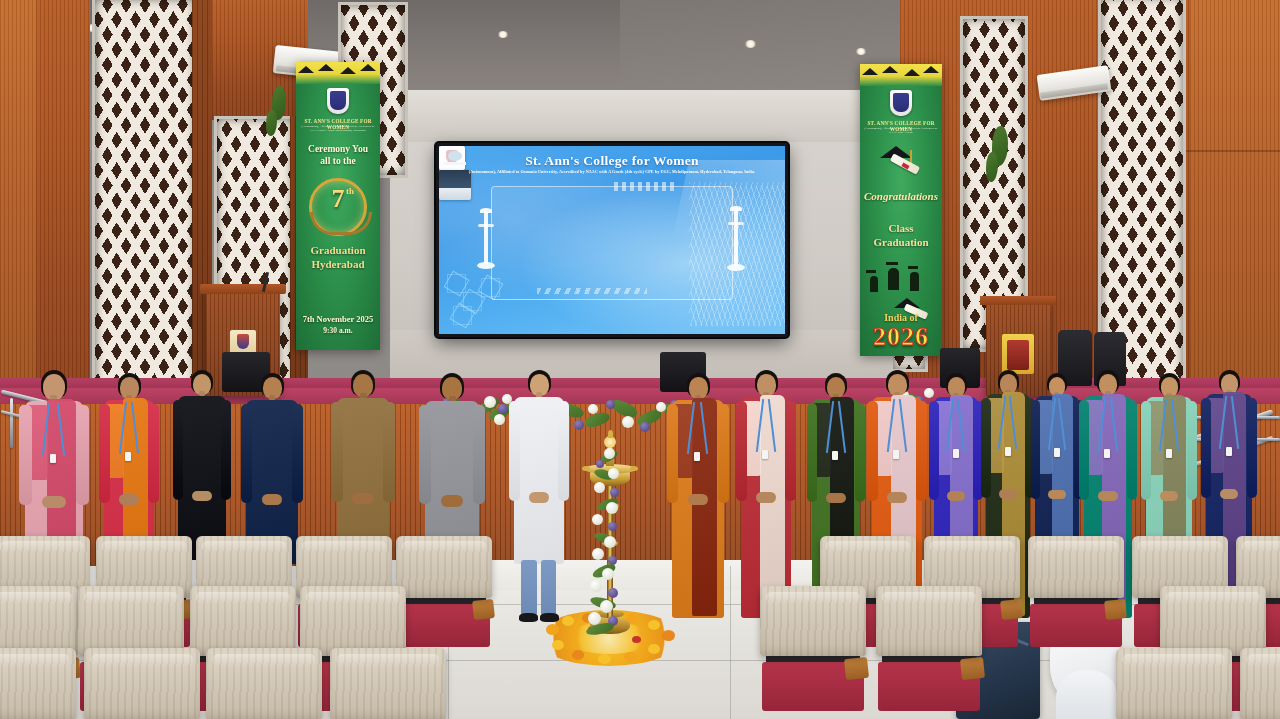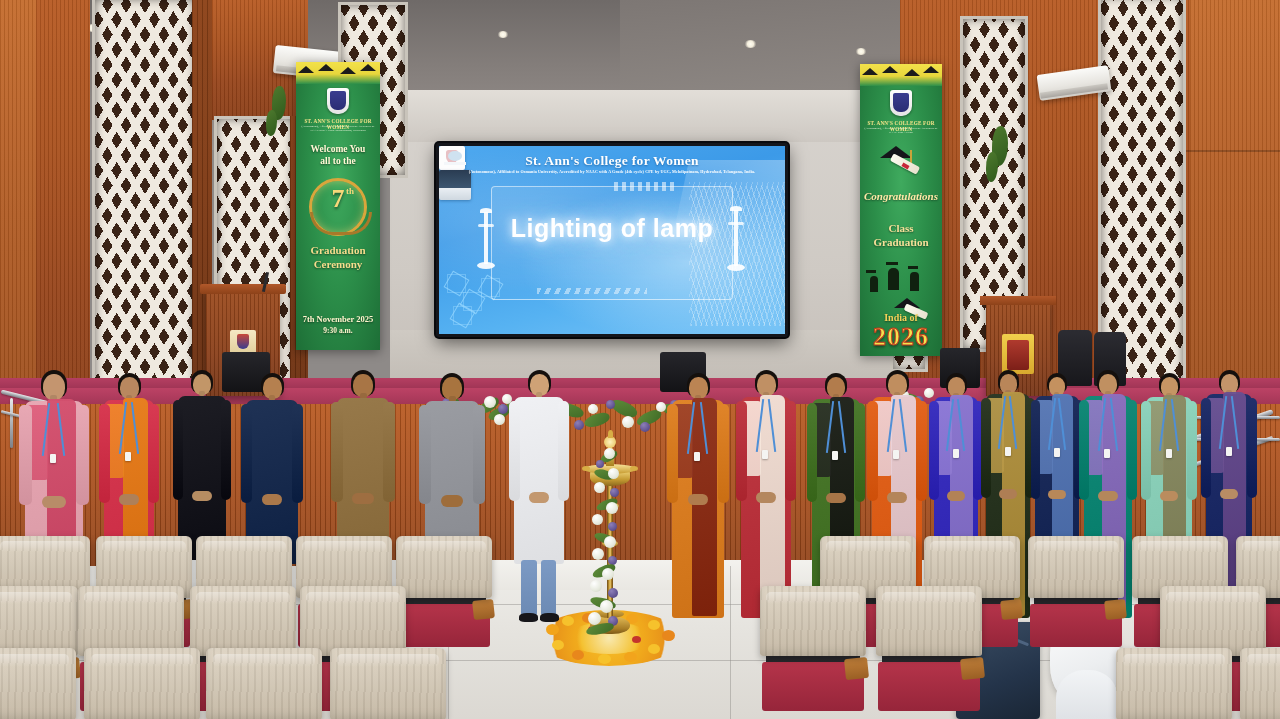--- a/index.html
+++ b/index.html
@@ -278,44 +278,43 @@
       <div class="led-logo-l">
         <div class="abs" style="left:7px;top:4px;width:12px;height:13px;border-radius:3px 3px 7px 7px;background:#e8c0c4;"></div>
       </div>
       <div class="led-logo-r">
         <div class="abs" style="left:9px;top:5px;width:14px;height:10px;border-radius:50%;background:#cfe2f0;"></div>
         <div class="abs" style="left:5px;top:16px;width:22px;height:3px;background:#f4f7fa;"></div>
       </div>
 
       <div class="led-hdr-title">St. Ann's College for Women</div>
       <div class="led-hdr-sub">(Autonomous), Affiliated to Osmania University, Accredited by NAAC with A Grade (4th cycle) CPE by UGC, Mehdipatnam, Hyderabad, Telangana, India.</div>
-      <div class="led-main blur-soft">Lighting of lamp</div>
     </div>
   </div>
 
   <div class="abs banner" style="left:296px;top:62px;width:84px;height:288px;">
     <div class="cap-row">
       <div class="mortar" style="left:2px;top:4px;"></div>
       <div class="mortar" style="left:22px;top:2px;"></div>
       <div class="mortar" style="left:44px;top:5px;"></div>
       <div class="mortar" style="left:64px;top:2px;"></div>
     </div>
     <div class="banner-crest" style="top:26px;">
       <div class="crest-inner"></div>
     </div>
     <div class="bn-college" style="top:56px;">ST. ANN'S COLLEGE FOR WOMEN</div>
     <div class="bn-sub" style="top:63px;">(Autonomous), Affiliated to Osmania University Accredited by NAAC with A Grade Mehdipatnam, Hyderabad</div>
-    <div class="bn-line" style="top:82px;font-size:9.5px;">Welcome You</div>
+    <div class="bn-line" style="top:82px;font-size:9.5px;">Ceremony You</div>
     <div class="bn-line" style="top:94px;font-size:9.5px;">all to the</div>
     <div class="seven-ring" style="top:116px;"></div>
     <div class="abs" style="left:14px;top:150px;width:56px;height:20px;border-radius:0 0 28px 28px;border:3px solid #a8792a;border-top:none;"></div>
     <div class="seven-txt" style="top:122px;">7</div>
     <div class="abs" style="left:50px;top:124px;font-family:'Liberation Serif',serif;font-weight:bold;font-size:9px;color:#f7d87a;">th</div>
     <div class="bn-line" style="top:182px;font-size:11px;color:#f6dd8d;">Graduation</div>
-    <div class="bn-line" style="top:196px;font-size:11px;color:#f6dd8d;">Ceremony</div>
+    <div class="bn-line" style="top:196px;font-size:11px;color:#f6dd8d;">Hyderabad</div>
     <div class="bn-line" style="top:252px;font-size:8.5px;color:#fff6cf;">7th November 2025</div>
     <div class="bn-line" style="top:264px;font-size:7.5px;color:#fff6cf;">9:30 a.m.</div>
   </div>
 
   <div class="abs banner" style="left:860px;top:64px;width:82px;height:292px;">
     <div class="cap-row">
       <div class="mortar" style="left:2px;top:4px;"></div>
       <div class="mortar" style="left:22px;top:2px;"></div>
       <div class="mortar" style="left:44px;top:5px;"></div>
       <div class="mortar" style="left:63px;top:2px;"></div>

